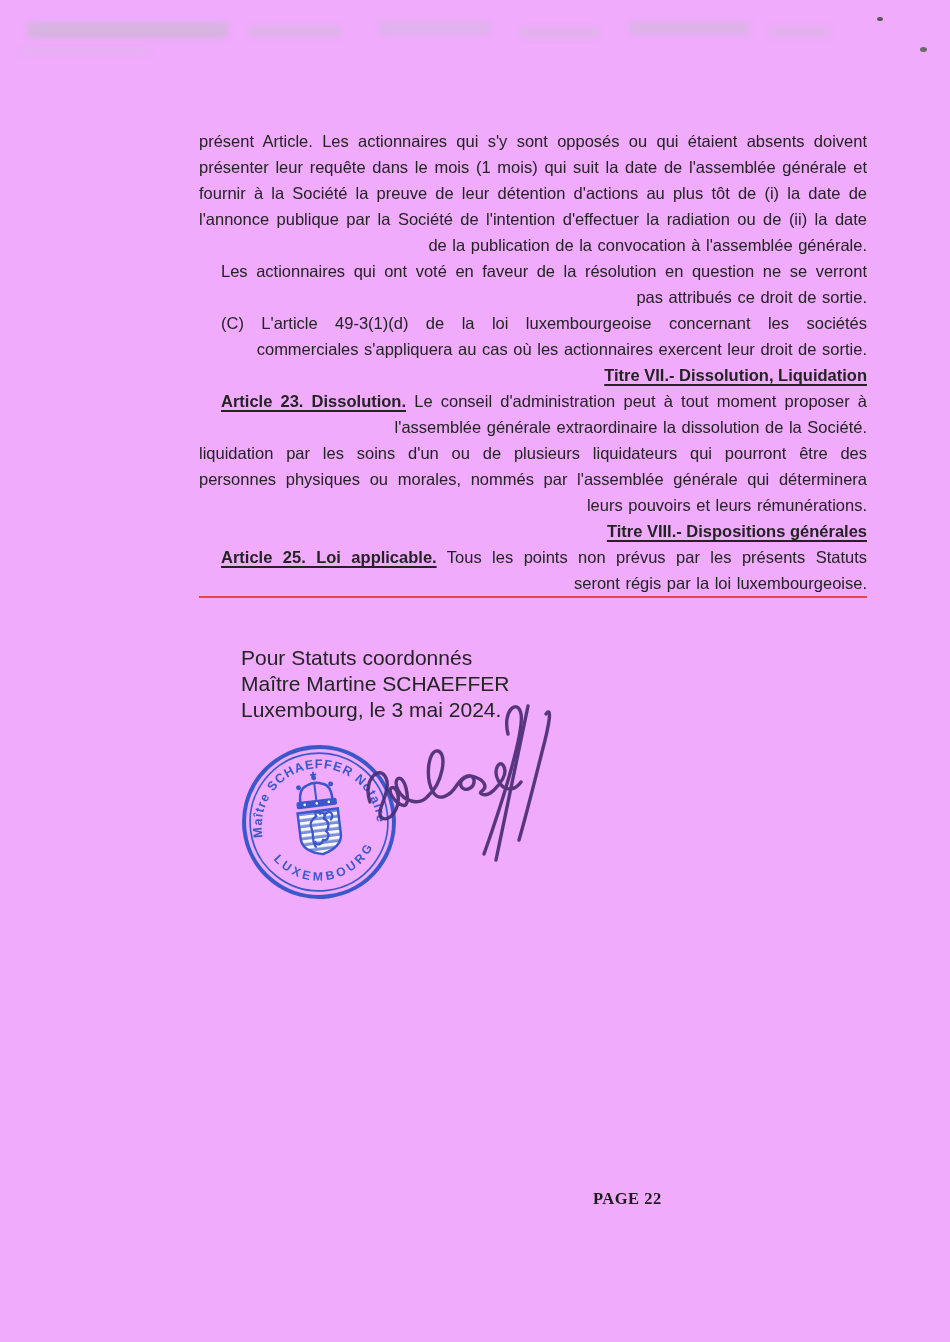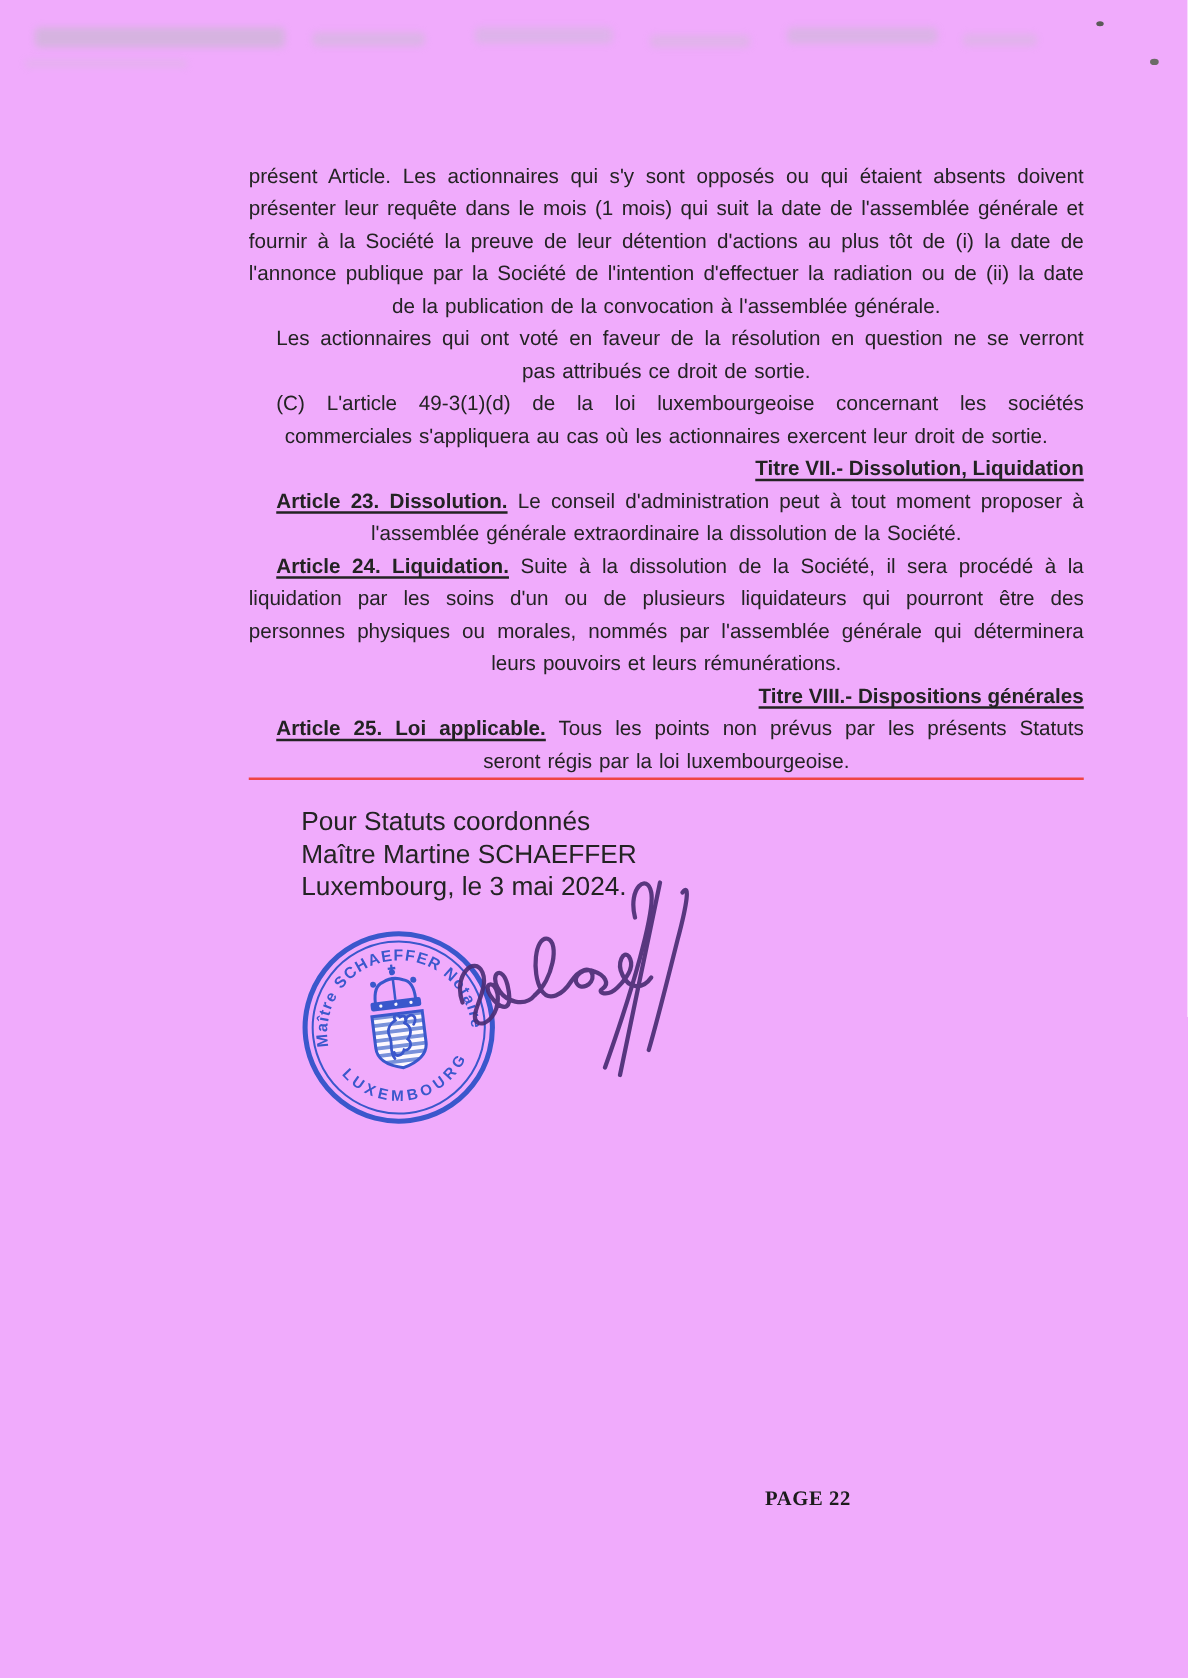--- a/index.html
+++ b/index.html
@@ -20,21 +20,21 @@
   
   .text-column {
     position:absolute; left:199px; top:128px; width:668px;
     font-size:16.5px;
   }
   .line {
     height:26px; line-height:26px; overflow:hidden;
     text-align:justify; word-spacing:1px;
   }
   .line.just::after { content:""; display:inline-block; width:100%; height:0; }
-  .line.last { text-align:center; }
+  .line.last { text-align:right; }
   .line.indent { text-indent:22px; }
   .line.end-rule { border-bottom:2px solid #ef4444; }
   .lead {
     font-weight:700; text-decoration:underline;
     text-decoration-thickness:1.6px; text-underline-offset:3px;
   }
   .h-line {
     height:26px; line-height:26px; text-align:right; font-weight:700;
   }
   .h-line span {
@@ -55,21 +55,21 @@
   }
   
   .signature-wrap {
     position:absolute; left:356px; top:692px; width:210px; height:185px;
   }
 
   
   .page-number {
     position:absolute; left:593px; top:1189px;
     font-family:"Liberation Serif", serif;
-    font-weight:700; font-size:16.5px; letter-spacing:0.5px; color:#1c1c1c;margin-left:19px;
+    font-weight:700; font-size:16.5px; letter-spacing:0.5px; color:#1c1c1c;
   }
 </style>
 </head>
 <body>
 
 <div class="page">
 
   <div>
     <div class="artifact" style="left:28px;  top:22px; width:200px; height:16px; background:rgba(175,192,182,0.40);"></div>
     <div class="artifact" style="left:250px; top:26px; width:90px;  height:11px; background:rgba(180,198,190,0.32);"></div>
@@ -88,21 +88,20 @@
       <div class="line just"><span>fournir à la Société la preuve de leur détention d'actions au plus tôt de (i) la date de</span></div>
       <div class="line just"><span>l'annonce publique par la Société de l'intention d'effectuer la radiation ou de (ii) la date</span></div>
       <div class="line last"><span>de la publication de la convocation à l'assemblée générale.</span></div>
       <div class="line just indent"><span>Les actionnaires qui ont voté en faveur de la résolution en question ne se verront</span></div>
       <div class="line last"><span>pas attribués ce droit de sortie.</span></div>
       <div class="line just indent"><span>(C) L'article 49-3(1)(d) de la loi luxembourgeoise concernant les sociétés</span></div>
       <div class="line last"><span>commerciales s'appliquera au cas où les actionnaires exercent leur droit de sortie.</span></div>
       <div class="h-line"><span>Titre VII.- Dissolution, Liquidation</span></div>
       <div class="line just indent"><span class="lead">Article 23. Dissolution.</span> Le conseil d'administration peut à tout moment proposer à</div>
       <div class="line last"><span>l'assemblée générale extraordinaire la dissolution de la Société.</span></div>
-      <div class="line just indent"><span class="lead">Article 24. Liquidation.</span> Suite à la dissolution de la Société, il sera procédé à la</div>
       <div class="line just"><span>liquidation par les soins d'un ou de plusieurs liquidateurs qui pourront être des</span></div>
       <div class="line just"><span>personnes physiques ou morales, nommés par l'assemblée générale qui déterminera</span></div>
       <div class="line last"><span>leurs pouvoirs et leurs rémunérations.</span></div>
       <div class="h-line"><span>Titre VIII.- Dispositions générales</span></div>
       <div class="line just indent"><span class="lead">Article 25. Loi applicable.</span> Tous les points non prévus par les présents Statuts</div>
       <div class="line last end-rule"><span>seront régis par la loi luxembourgeoise.</span></div>
     </div>
 
   <div class="closing" id="closing-block">
       <div>Pour Statuts coordonnés</div>

